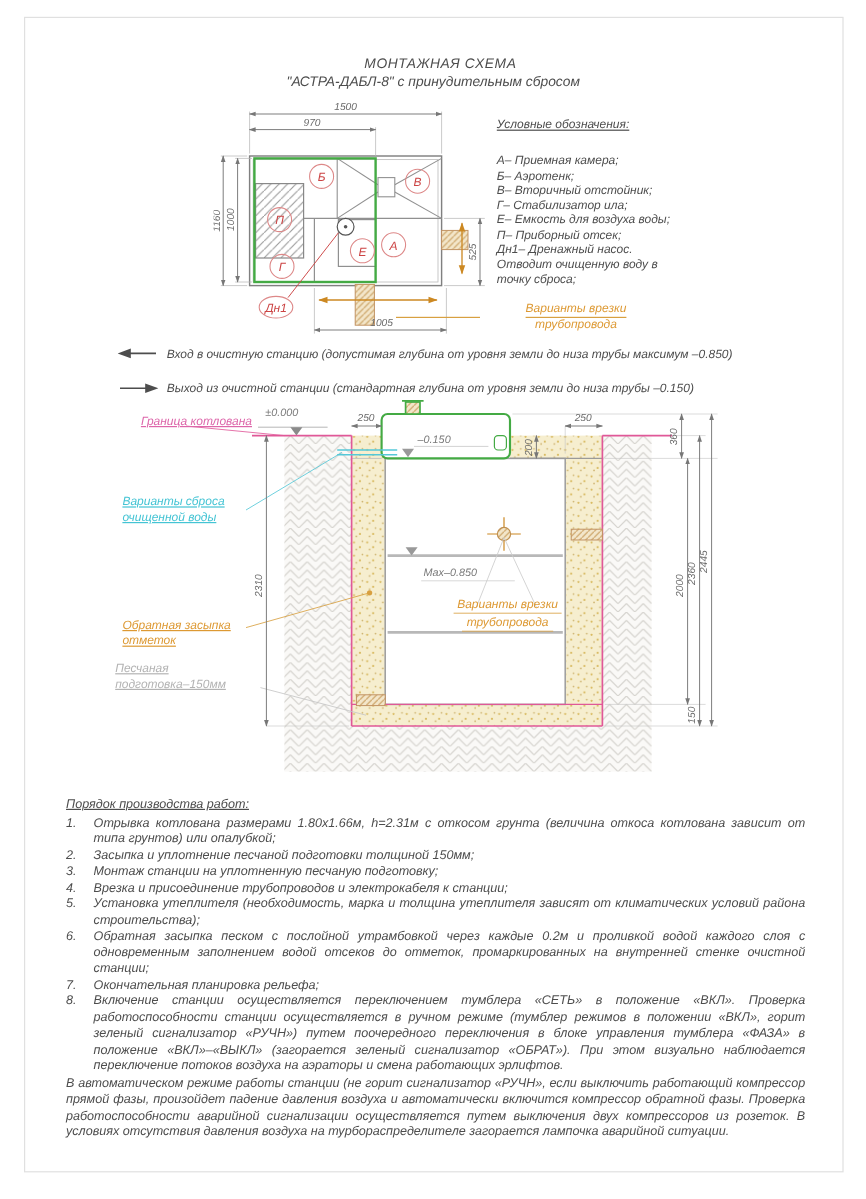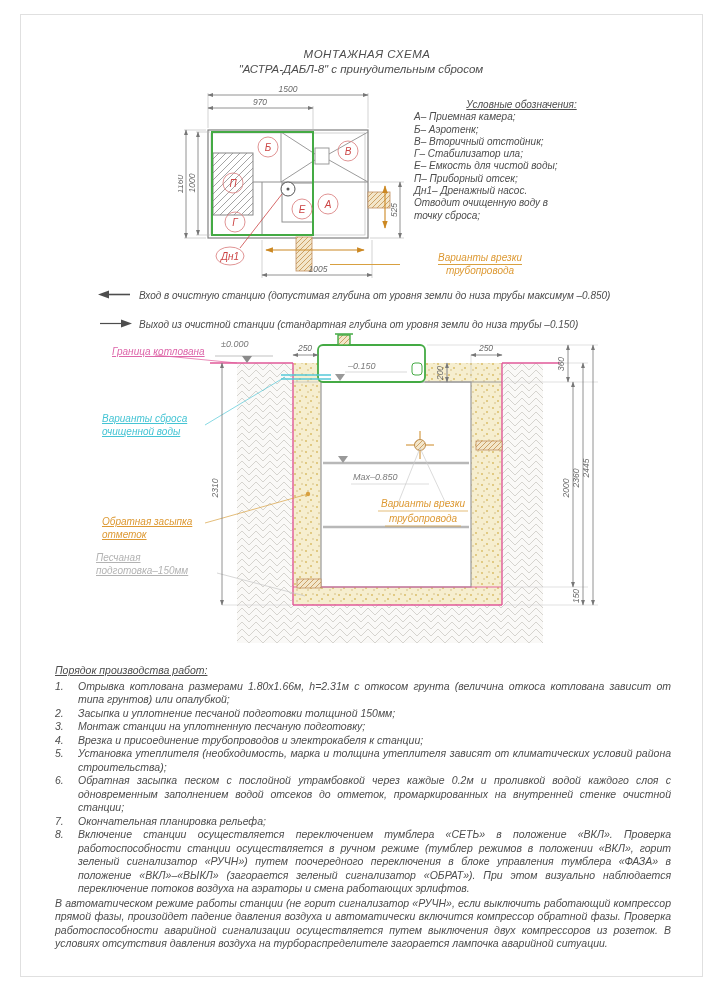--- a/index.html
+++ b/index.html
@@ -6,35 +6,35 @@
   body{
     width:722px;height:999px;position:relative;background:#ffffff;
     font-family:"Liberation Sans",sans-serif;overflow:hidden;
   }
   .abs{position:absolute;}
   .page-border{left:20px;top:14px;right:19px;bottom:22px;border:1px solid #e0e0e0;}
   .title1{left:12px;right:0;top:48px;text-align:center;font-size:11.5px;font-style:italic;color:#4d4d4d;letter-spacing:.5px;}
   .title2{left:0;right:0;top:63px;text-align:center;font-size:11.5px;font-style:italic;color:#4d4d4d;}
   
   .legend{left:414px;top:99px;width:215px;font-size:10px;font-style:italic;color:#4d4d4d;line-height:12.3px;}
-  .legend .hd{text-decoration:underline;margin-bottom:0;text-align:center;}
+  .legend .hd{text-decoration:underline;margin-bottom:18px;}
   .legend-gor{display:flex;align-items:center;margin-top:3px;}
   .gor-box{width:16px;height:15px;border:1.6px solid #44aa44;margin-right:4px;flex:none;}
   
   .plan-note{left:398px;top:251px;width:164px;text-align:center;color:#dd9933;font-style:italic;font-size:10px;line-height:13px;}
   .plan-note .u{border-bottom:1px solid #d8a040;padding-bottom:1px;}
   .leader-orange{left:330px;top:264px;width:70px;height:1px;background:#d8a040;}
   
   .anote{display:flex;align-items:flex-start;font-size:10px;font-style:italic;color:#4d4d4d;}
   .anote svg{margin-right:7px;flex:none;}
   .an1{left:98px;top:290px;}
   .an2{left:98px;top:297px;margin-top:22px;}
   
   .slabel{font-style:italic;font-size:10px;line-height:12.5px;text-decoration:underline;}
-  .lab-pit{left:112px;top:346px;width:110px;color:#dd66aa;text-align:left;}
+  .lab-pit{left:100px;top:346px;width:110px;color:#dd66aa;text-align:right;}
   .lab-dis{left:102px;top:413px;width:106px;color:#44c4d4;}
   .lab-back{left:102px;top:516px;width:108px;color:#dd9933;}
   .lab-sand{left:96px;top:552px;width:128px;color:#b3b3b3;}
   
   .proc{left:55px;top:664px;width:616px;font-size:10.5px;font-style:italic;color:#4d4d4d;line-height:13.5px;}
   .proc .hd{text-decoration:underline;margin-bottom:2px;}
   .pi{display:flex;}
   .pn{width:23px;flex:none;}
   .pt{flex:1;text-align:justify;}
   .pfoot{text-align:justify;margin-top:1px;}
@@ -149,21 +149,21 @@
     <text x="52" y="178" text-anchor="middle" class="red">Дн1</text>
   </g>
 </svg>
 
 <div class="abs legend">
   <div class="hd">Условные обозначения:</div>
   <div>А– Приемная камера;</div>
   <div>Б– Аэротенк;</div>
   <div>В– Вторичный отстойник;</div>
   <div>Г– Стабилизатор ила;</div>
-  <div>Е– Емкость для чистой воды;</div>
+  <div>Е– Емкость для воздуха воды;</div>
   <div>П– Приборный отсек;</div>
   <div>Дн1– Дренажный насос.</div>
   <div>Отводит очищенную воду в</div>
   <div>точку сброса;</div>
 </div>
 
 <div class="abs leader-orange"></div>
 <div class="abs plan-note">
   <span class="u">Варианты врезки</span><br>
   <span>трубопровода</span>

